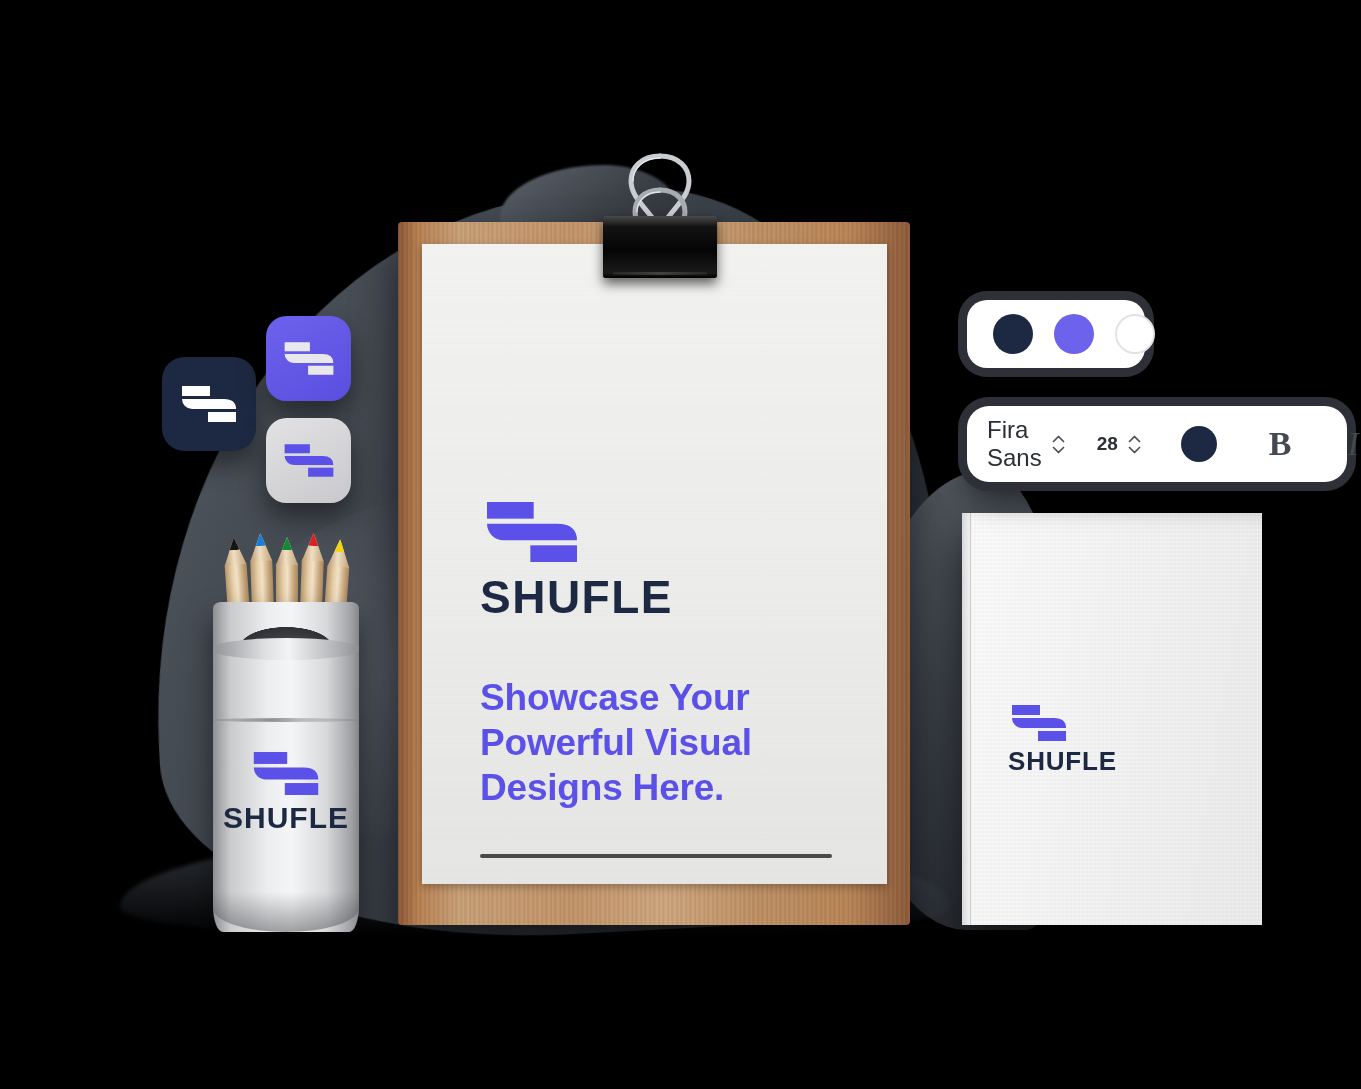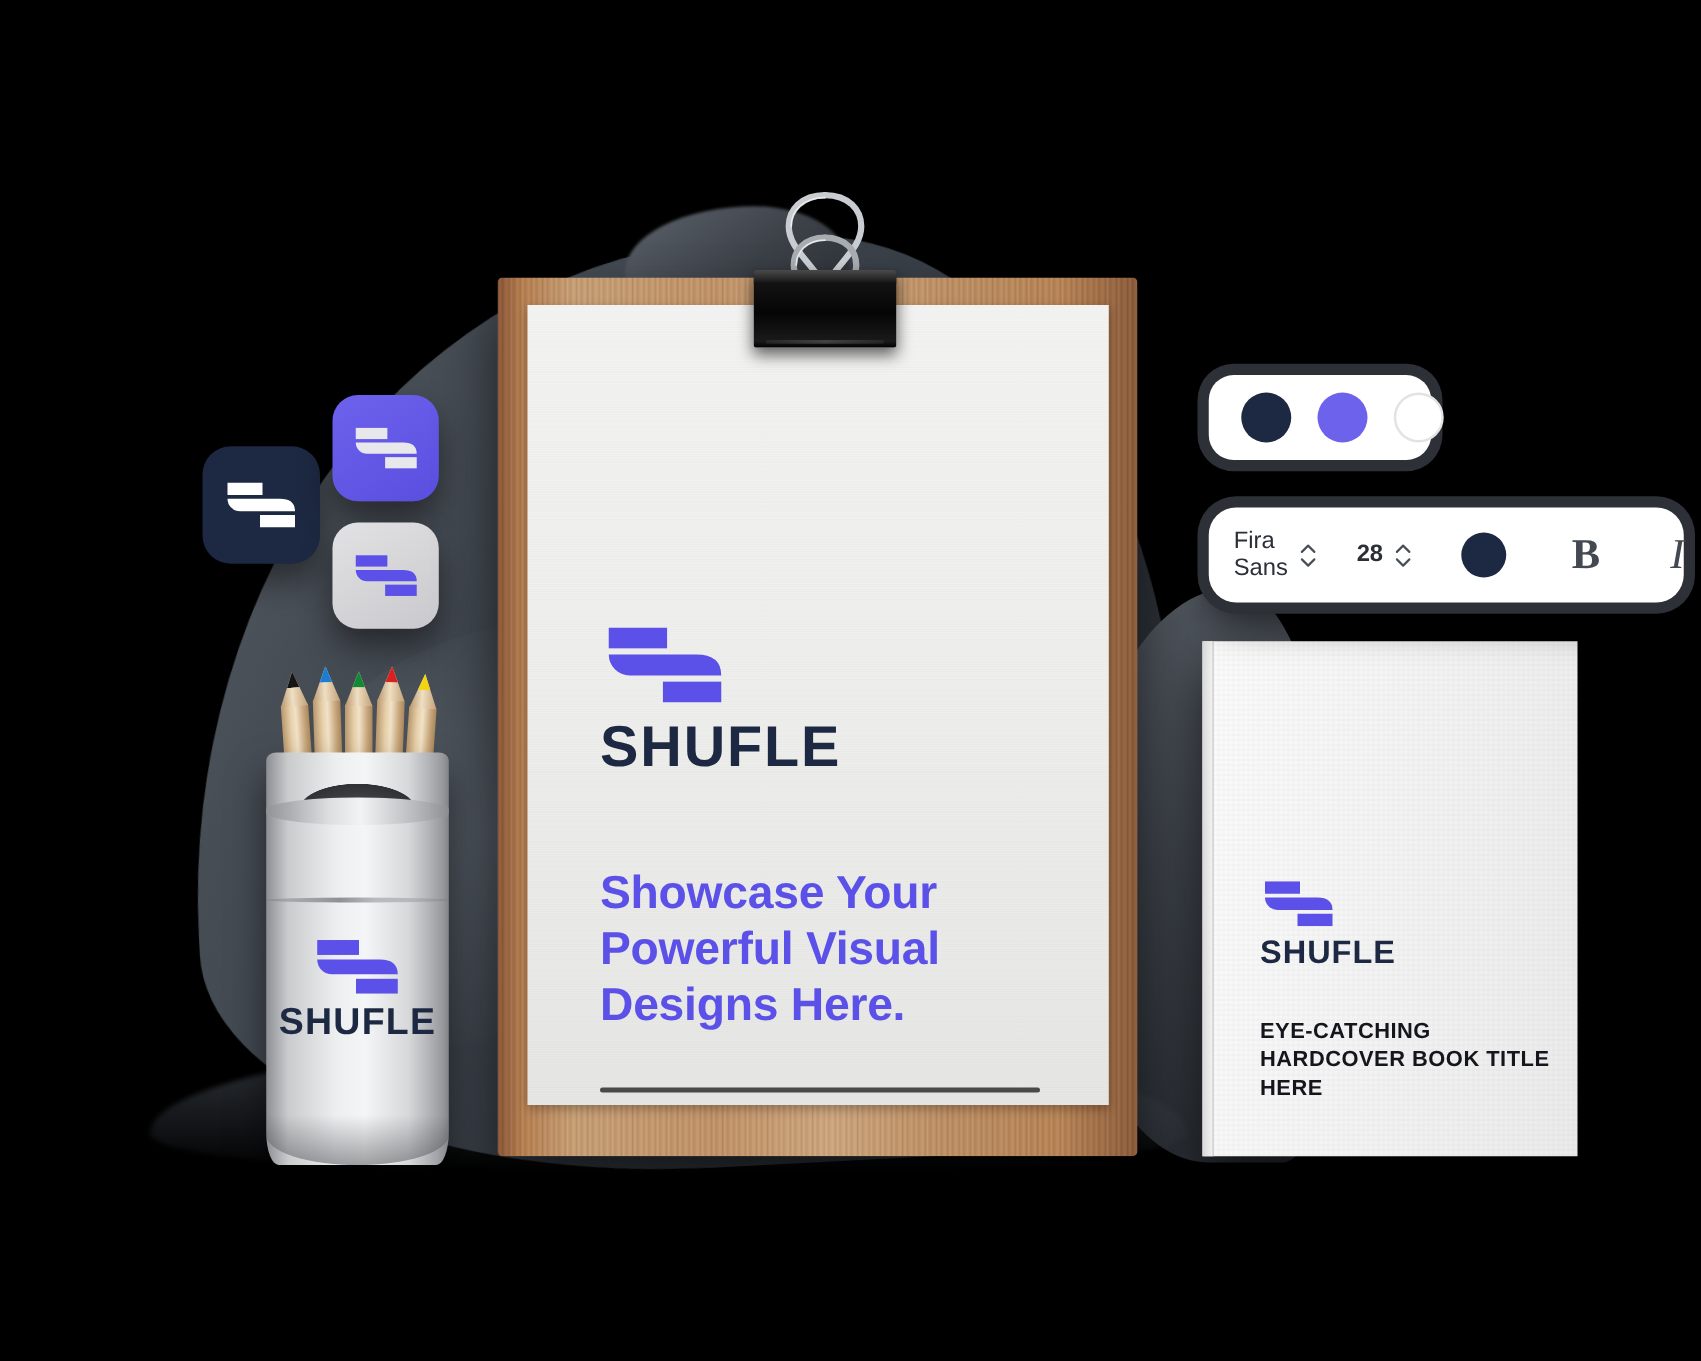--- a/index.html
+++ b/index.html
@@ -119,21 +119,21 @@
     background:
       repeating-linear-gradient(0deg, rgba(0,0,0,.012) 0 1px, rgba(255,255,255,.02) 1px 2px),
       linear-gradient(180deg,#f3f3f1,#ececeb 60%,#e6e6e4);
     box-shadow:0 3px 8px rgba(0,0,0,.28);
   }
   .paper-inner{ position:absolute; left:58px; top:258px; right:34px; }
   .paper-brand .word{
     font-size:46px; font-weight:800; letter-spacing:1.5px; color:#1d2942; margin-top:8px;
   }
   .headline{
-    margin-top:68px; font-size:37px; line-height:1.21; font-weight:600;
+    margin-top:52px; font-size:37px; line-height:1.21; font-weight:600;
     color:#5b51e8; letter-spacing:-.2px;
   }
   .rule{ margin-top:44px; height:4px; width:352px; background:#4a4a4a; border-radius:2px; }
 
   
   .clip{ position:absolute; left:597px; top:148px; width:126px; height:130px; }
   .clip .body{
     position:absolute; left:6px; bottom:0; width:114px; height:62px;
     background:linear-gradient(180deg,#3d3d3d 0%,#151515 12%,#050505 55%,#1a1a1a 92%,#000 100%);
     border-radius:3px 3px 2px 2px;
@@ -185,21 +185,21 @@
   }
   .swatch{ width:40px; height:40px; border-radius:50%; flex:0 0 auto; }
   .swatch.outline{ background:#fff; border:2px solid #e3e3e6; }
 
   .type-panel{
     left:967px; top:406px; width:380px; height:76px;
     display:flex; align-items:center; padding:0 20px;
     border-radius:22px;
   }
   .tp-group{ display:flex; align-items:center; gap:10px; height:44px; }
-  .tp-font{ font-size:19px; color:#2b2f36; font-weight:500; }
+  .tp-font{ font-size:24px; color:#2b2f36; font-weight:500; }
   .tp-size{ font-size:19px; color:#2b2f36; font-weight:600; }
   .stepper{ display:flex; flex-direction:column; align-items:center; gap:3px; color:#4a4f57; }
   .stepper svg{ display:block; }
   .divider{ width:1px; height:44px; background:#e4e5e8; margin:0 16px; }
   .dot-color{ width:36px; height:36px; border-radius:50%; }
   .tp-bold{
     font-family:"Liberation Serif","DejaVu Serif",serif;
     font-size:34px; font-weight:700; color:#434851; line-height:1;
   }
   .tp-italic{
@@ -316,21 +316,20 @@
     <div class="spine"></div>
     <div class="book-inner">
       <div class="book-brand">
         <svg class="mark" width="62" height="36" viewBox="0 0 62 36">
           <rect x="4" y="0" width="28" height="10" fill="#5b51e8"></rect>
           <path d="M0 13 H46 q12 0 12 10 h-12 H14 a10 10 0 0 1 -10 -10 z" fill="#5b51e8"></path>
           <rect x="30" y="26" width="28" height="10" fill="#5b51e8"></rect>
         </svg>
         <div class="word">SHUFLE</div>
       </div>
-      <div class="book-title">EYE-CATCHING HARDCOVER BOOK TITLE HERE</div>
     </div>
   </div>
 
   <div class="panel swatch-panel">
     <div class="swatch" style="background:#1d2942;"></div>
     <div class="swatch" style="background:#6d62ec;"></div>
     <div class="swatch outline"></div>
   </div>
 
   <div class="panel type-panel">

